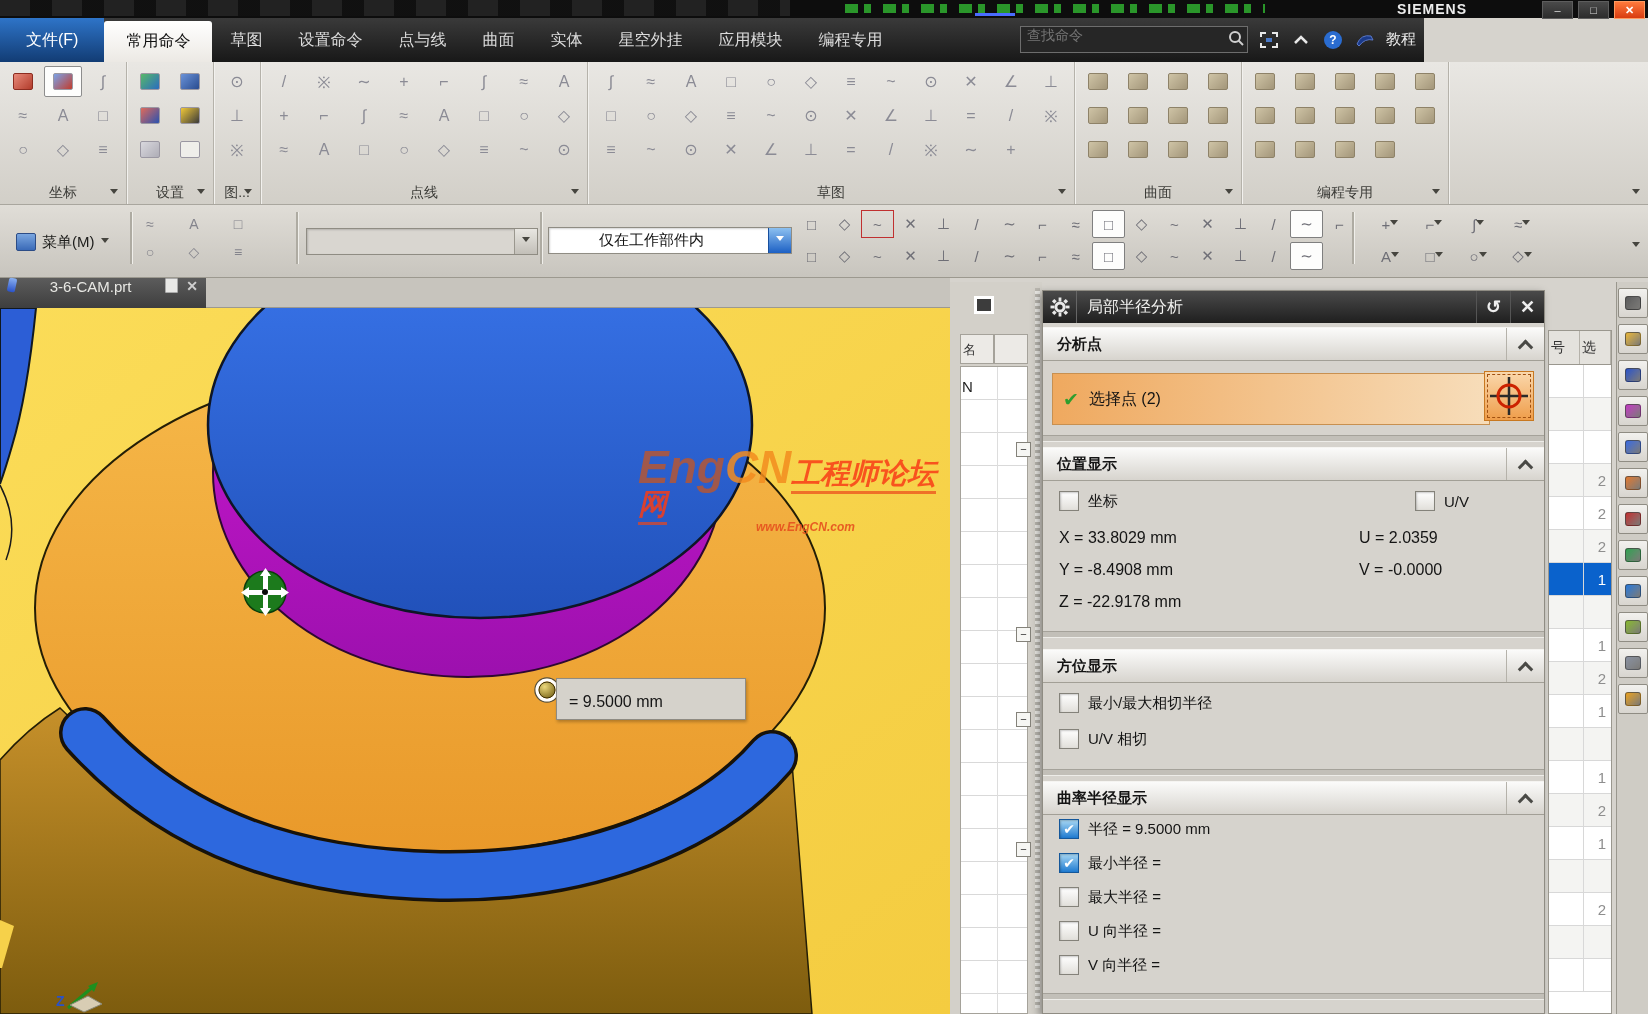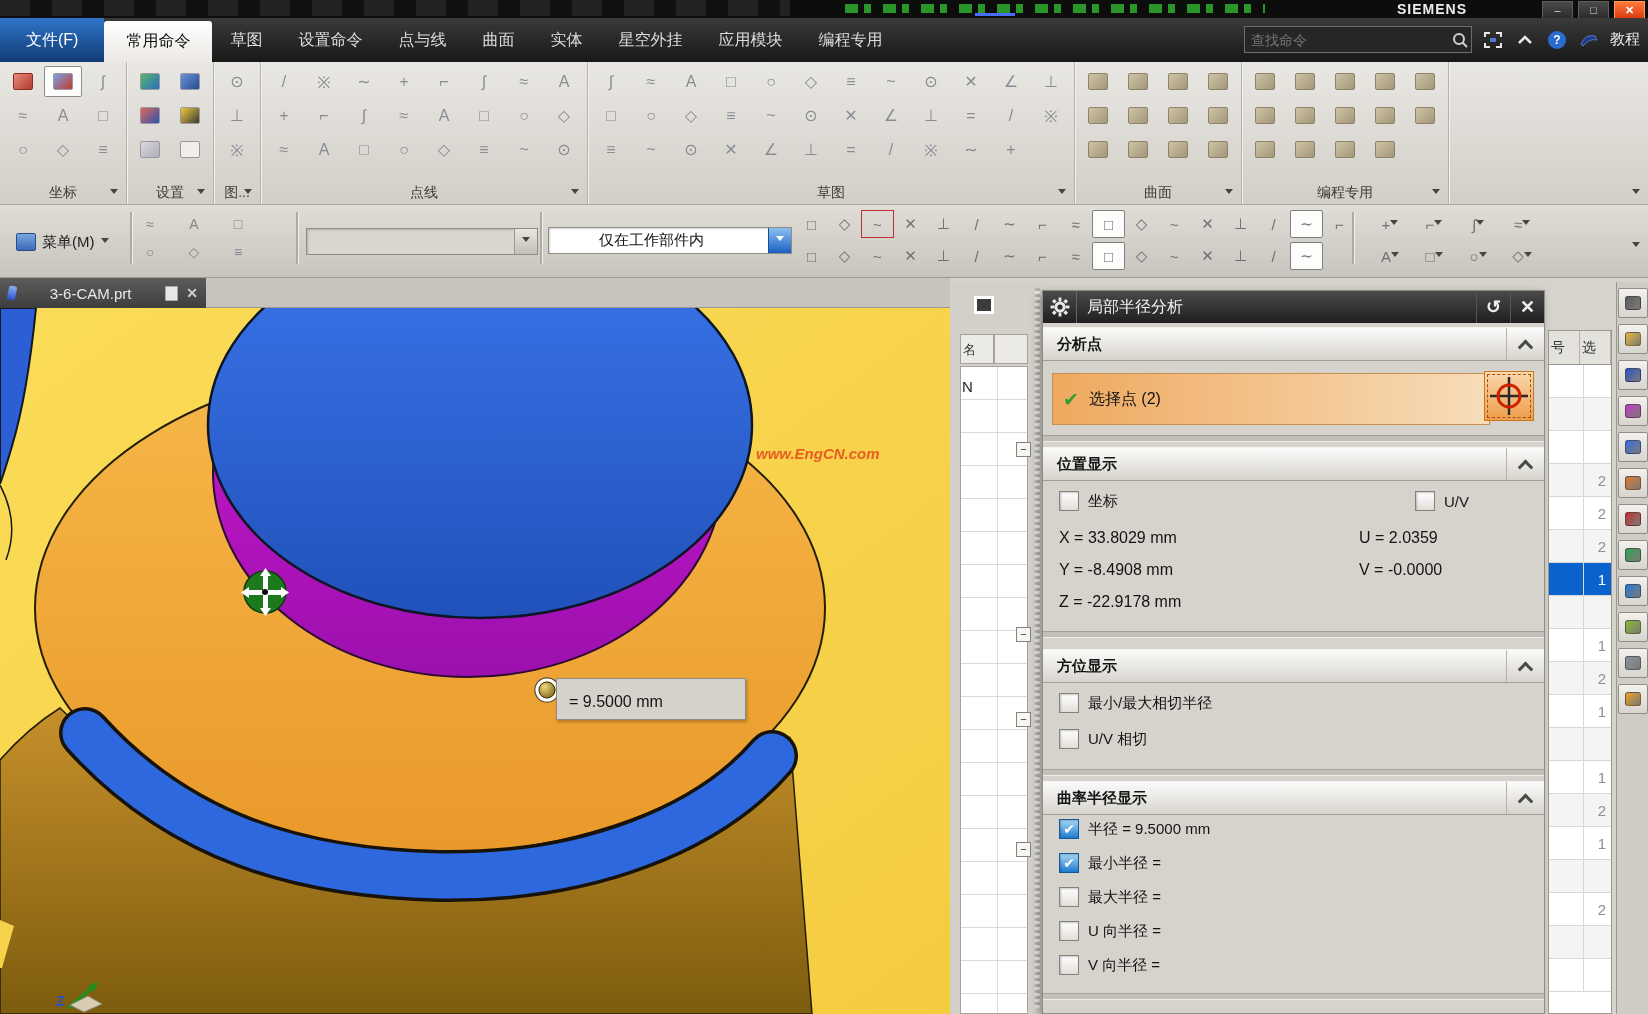--- a/index.html
+++ b/index.html
@@ -11,27 +11,27 @@
   .title-icons { position:absolute; left:0; top:0; width:790px; height:16px;
     background:repeating-linear-gradient(90deg,#2b2b2b 0 30px,#121212 30px 52px); opacity:.7; }
   .title-greentext { position:absolute; left:845px; top:4px; width:420px; height:9px; opacity:.85;
     background:repeating-linear-gradient(90deg,#2fae2f 0 13px,transparent 13px 19px,#2fae2f 19px 26px,transparent 26px 38px); }
   .title-bluedash { position:absolute; left:975px; top:13px; width:40px; height:3px; background:#4a6cff; }
   .brand { position:absolute; left:1397px; top:1px; color:#ececec; font-weight:bold; font-size:14px; letter-spacing:1px; }
   .winbtn { position:absolute; top:1px; width:31px; height:18px; background:linear-gradient(#4a4a4a,#2c2c2c); border:1px solid #5d5d5d; color:#ddd; font-size:11px; text-align:center; line-height:16px; }
   .winbtn.close { background:linear-gradient(#ff7a3c,#d83c10); border-color:#ff9a60; color:#fff; font-weight:bold; }
 
   
-  .menubar { position:absolute; left:0; top:18px; width:1648px; height:44px;
+  .menubar { position:absolute; left:0; top:18px; width:1424px; height:44px;
     background:linear-gradient(#3a3a3a,#181818); display:flex; align-items:stretch; }
   .mtab { color:#dcdcdc; font-size:16px; padding:0 18px; display:flex; align-items:center; cursor:default; }
   .mtab.file { background:linear-gradient(#2e74c8,#123c74); color:#fff; padding:0 26px; }
   .mtab.active { background:linear-gradient(#ffffff,#ece9e4); color:#111; border-radius:3px 3px 0 0; margin-top:3px; padding:0 22px; }
   .menu-right { position:absolute; right:8px; top:8px; display:flex; align-items:center; gap:10px; }
-  .searchbox { width:228px; height:27px; background:#262626; border:1px solid #6d6d6d; display:flex; align-items:center; }
+  .searchbox { width:228px; height:27px; background:#262626; border:1px solid #6d6d6d; display:flex; align-items:flex-start; }
   .searchbox input { flex:1; background:transparent; border:none; outline:none; color:#bbb; font-size:14px; padding:0 6px; font-family:"Liberation Sans",sans-serif; }
   .icon16 { width:22px; height:22px; display:flex; align-items:center; justify-content:center; }
   .tutorial { color:#eee; font-size:15px; }
 
   
   .ribbon { position:absolute; left:0; top:62px; width:1648px; height:143px;
     background:linear-gradient(#e9e7e3,#d2cfc8); border-bottom:1px solid #a9a69e; display:flex; }
   .rgroup { position:relative; border-right:1px solid #b5b2aa; box-shadow:1px 0 0 #f2f1ee; display:flex; flex-direction:column; padding:4px 4px 0 4px; }
   .rgroup .icons { flex:1; display:flex; flex-direction:column; justify-content:flex-start; gap:3px; }
   .irow { display:flex; gap:2px; }
@@ -68,35 +68,35 @@
   .t2icons { position:absolute; left:795px; top:208px; }
   .t2row { display:flex; height:32px; align-items:center; }
   .t2i { width:33px; height:28px; display:flex; align-items:center; justify-content:center; color:#6e6e76; font-size:15px; }
   .t2i.hl { background:#fdfdfc; border:1px solid #7f7f7f; border-radius:2px; }
   .t2i.red { border:1px solid #c03030; }
   .viewicons { position:absolute; left:1368px; top:208px; }
   .viewicons .t2i { width:44px; }
 
   
   .tabbar { position:absolute; left:0; top:278px; width:950px; height:30px; background:#c7c4bd; border-bottom:1px solid #9c998f; }
-  .parttab { position:absolute; left:0; top:0; width:206px; height:30px; background:linear-gradient(#5c5c5c,#3e3e3e); display:flex; align-items:center; gap:8px; padding:0 8px; }
+  .parttab { position:absolute; left:0; top:0; width:206px; height:30px; background:linear-gradient(#5c5c5c,#3e3e3e); display:flex; gap:8px; padding:0 8px; }
   .pin { width:8px; height:14px; background:linear-gradient(#8ab0f0,#2a52c8); border-radius:2px; transform:rotate(12deg); }
   .parttab .lbl { color:#e8e8e4; font-size:15px; flex:1; text-align:center; }
   .pageic { width:13px; height:15px; background:#e8e8e6; border:1px solid #aaa; border-radius:1px; }
   .tabclose { color:#cfcfcf; font-size:14px; font-weight:bold; }
 
   
   .viewport { position:absolute; left:0; top:308px; width:950px; height:706px; overflow:hidden; }
   .measure-label { position:absolute; left:556px; top:370px; width:190px; height:42px; background:#d5d2cb;
     border:1px solid #8e8b83; box-shadow:1px 2px 3px rgba(0,0,0,.25); font-size:16px; color:#151515; padding:14px 12px 0 12px; }
   .watermark { position:absolute; left:638px; top:136px; width:320px; font-style:italic; font-weight:800; line-height:1; pointer-events:none; }
   .wm1a { font-size:46px; color:rgba(205,85,25,.72); }
   .wm1b { font-size:46px; color:rgba(242,140,30,.85); }
   .wm1c { font-size:29px; color:rgba(248,60,22,.85); border-bottom:3px solid rgba(235,70,25,.7); padding-bottom:2px; }
-  .wm2 { font-size:15px; color:rgba(230,80,30,.9); margin:2px 0 0 118px; }
+  .wm2 { font-size:12px; color:rgba(230,80,30,.9); margin:2px 0 0 118px; }
 
   
   .sliver { position:absolute; left:950px; top:282px; width:92px; height:732px; background:#d3d0c9; }
   .sliver .restorebox { position:absolute; left:24px; top:14px; width:20px; height:18px; border:3px solid #fff; background:#3c3c3c; }
   .sliver .hcell { position:absolute; top:52px; height:30px; background:#eceae6; border:1px solid #a5a29a; font-size:13px; color:#333; overflow:hidden; padding:6px 2px; }
   .sliver .wcol { position:absolute; left:10px; top:84px; width:68px; bottom:0; background:#fff; border:1px solid #a5a29a;
     background-image:repeating-linear-gradient(#fff 0 32px, #d9d9d9 32px 33px); }
   .sliver .wcol .vline { position:absolute; left:36px; top:0; bottom:0; width:1px; background:#ddd; }
   .sliver .ncell { position:absolute; left:12px; top:96px; font-size:15px; color:#222; }
   .minusbox { position:absolute; left:66px; width:15px; height:15px; background:#f6f6f3; border:1px solid #84827a; color:#333;
@@ -655,20 +655,23 @@
         <line x1="68" y1="700" x2="94" y2="678" stroke="#1f8f1f" stroke-width="3"></line>
         <polygon points="98,674 88,678 94,684" fill="#1f8f1f"></polygon>
         <polygon points="70,697 88,688 102,696 84,704" fill="#d8cdb4" stroke="#8a8a7a" stroke-width="1"></polygon>
         <text x="56" y="698" font-size="14" font-weight="bold" fill="#2a52c8" font-family="Liberation Sans">Z</text>
       </g>
     </svg>
 
     <div class="measure-label">= 9.5000 mm</div>
 
     <div class="watermark">
+      <div>
+        <span class="wm1a">Eng</span><span class="wm1b">CN</span><span class="wm1c">工程师论坛网</span>
+      </div>
       <div class="wm2">www.EngCN.com</div>
     </div>
   </div>
 
   <div class="basefill-right"></div>
 
   <div class="sliver">
     <div class="restorebox"></div>
     <div class="hcell" style="left:10px;width:34px;">名</div>
     <div class="hcell" style="left:44px;width:34px;"></div>

